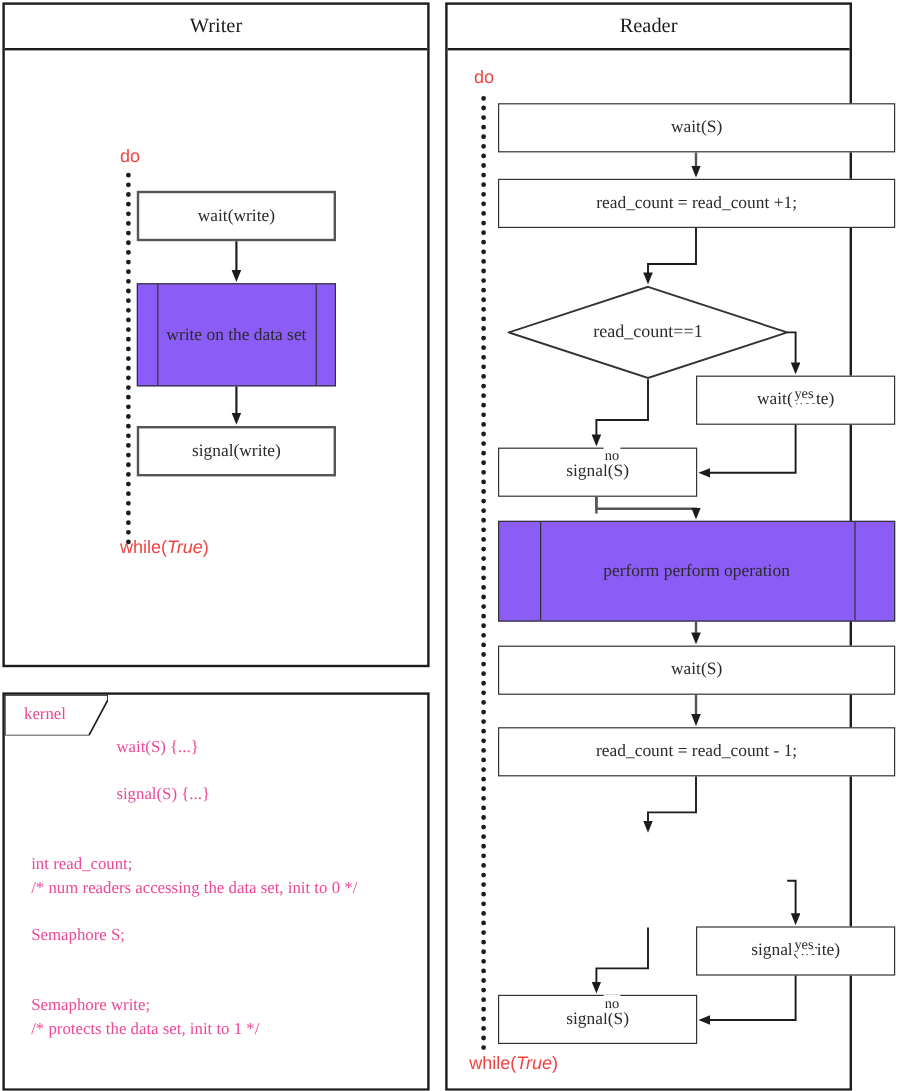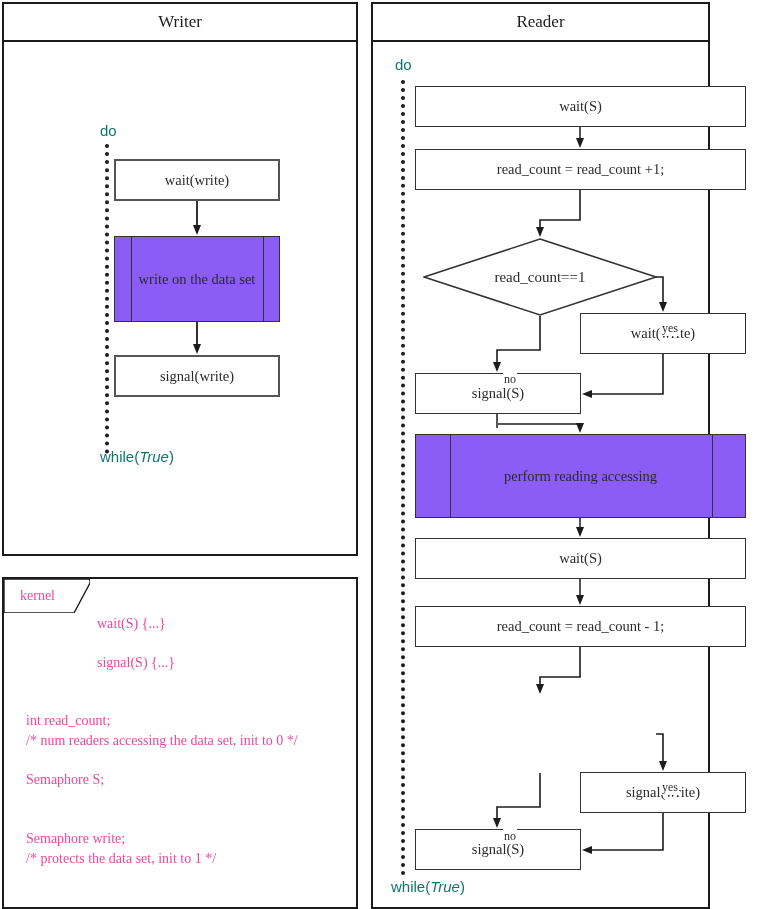--- a/index.html
+++ b/index.html
@@ -40,21 +40,21 @@
        display:flex;align-items:center;justify-content:center;
        font-size:15px;color:#2b2b2b;}
 
   
   .conn{position:absolute;left:0;top:0;pointer-events:none;}
 
   
   .spine{position:absolute;width:0;
      border-left:4px dotted #1c1c1c;}
 
-  .kw{position:absolute;font-family:"Liberation Sans",sans-serif;font-size:15px;color:#0f766e;}
+  .kw{position:absolute;font-family:"Liberation Sans",sans-serif;font-size:15px;color:#ef4444;}
   .kw i{font-style:italic;}
 
   .edge-label{position:absolute;font-size:12px;color:#2b2b2b;
       font-family:"Liberation Serif",serif;background:#fff;padding:0 1px;}
 
   
   .note-tab{position:absolute;left:0;top:0;width:86px;height:34px;}
   .kernel-text{position:absolute;font-size:14px;line-height:1.35;color:#ec4899;white-space:pre;}
 </style>
 </head>
@@ -148,21 +148,21 @@
       <span>wait(write)</span>
     </div>
 
     <div class="box" style="left:42px;top:331px;width:166px;height:41px;">
       <span>signal(S)</span>
     </div>
 
     <div class="subroutine" style="left:42px;top:392px;width:331px;height:84px;">
       <div class="vline" style="left:34px;"></div>
       <div class="vline" style="left:296px;"></div>
-      <div class="sub-label">perform reading accessing</div>
+      <div class="sub-label">perform perform operation</div>
     </div>
 
     <div class="box" style="left:42px;top:496px;width:331px;height:41px;">
       <span>wait(S)</span>
     </div>
 
     <div class="box" style="left:42px;top:564px;width:331px;height:41px;align-items:center;">
       <span>read_count = read_count - 1;</span>
     </div>
 

